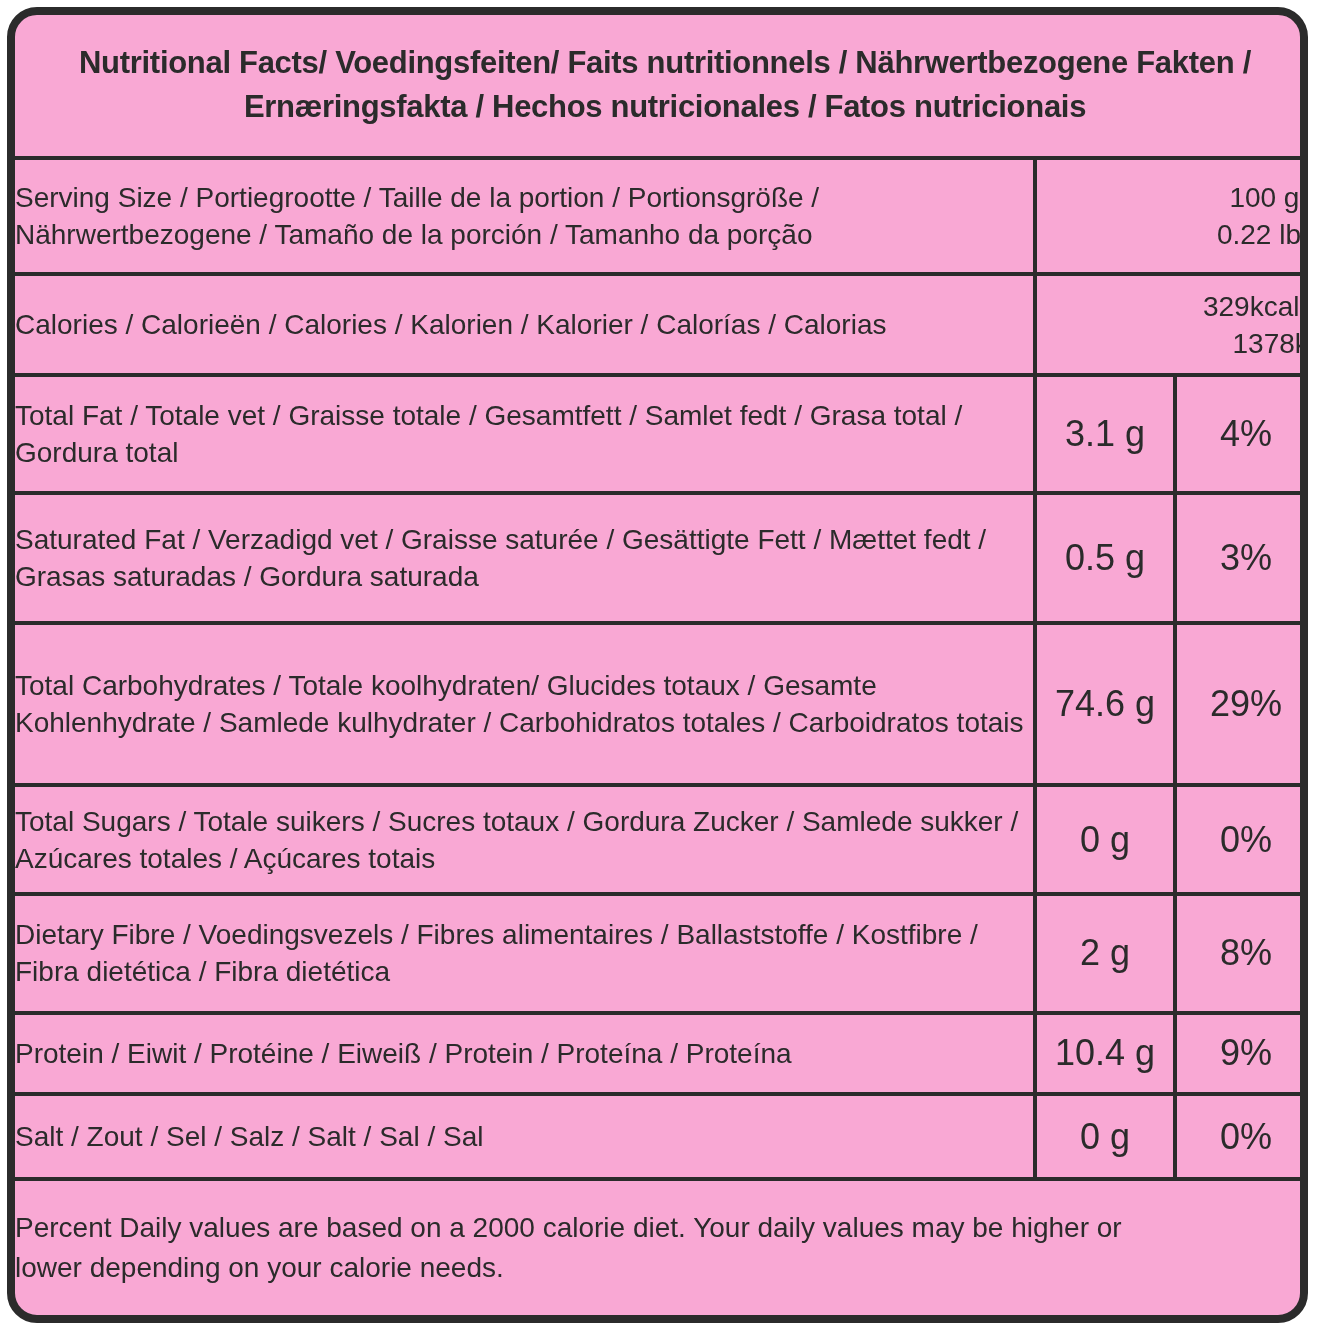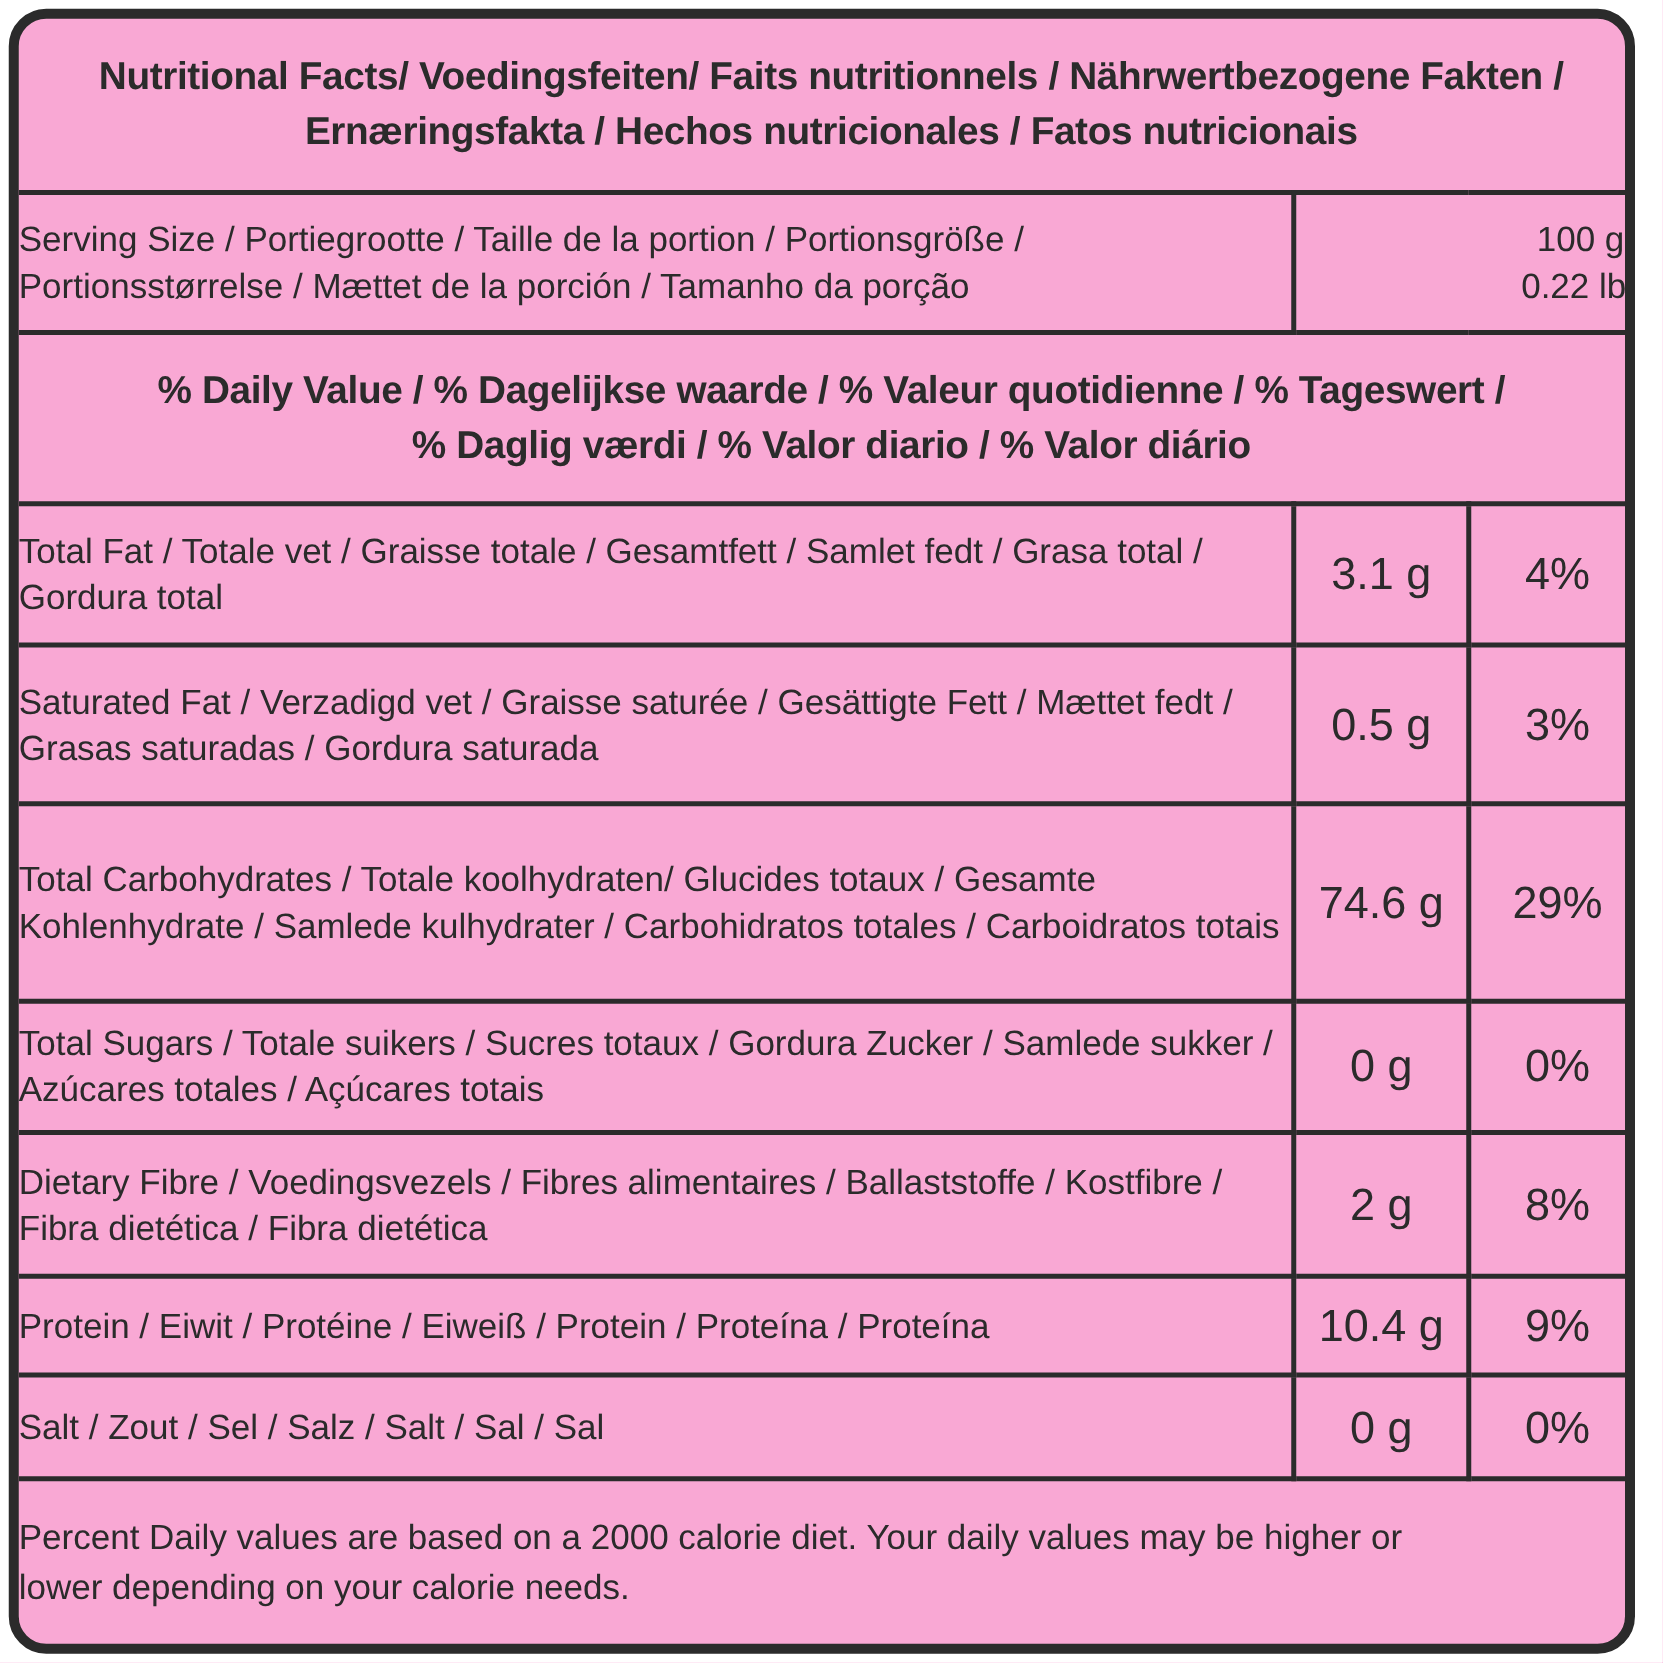--- a/index.html
+++ b/index.html
@@ -80,34 +80,35 @@
 
     <tbody>
         <tr style="height:118px">
       <td colspan="3" class="title-cell">
         <div class="line">Nutritional Facts/ Voedingsfeiten/ Faits nutritionnels / Nährwertbezogene Fakten /</div>
         <div class="line">Ernæringsfakta / Hechos nutricionales / Fatos nutricionais</div>
       </td>
     </tr>
 
     <tr style="height:96px">
-      <td class="label-cell">Serving Size / Portiegrootte / Taille de la portion / Portionsgröße / Portionsstørrelse / Mættet de la porción / Tamanho da porção</td>
+      <td class="label-cell">Serving Size / Portiegrootte / Taille de la portion / Portionsgröße / Nährwertbezogene / Tamaño de la porción / Tamanho da porção</td>
       <td colspan="2" class="right-value-cell">
         <div class="line">100 g /</div>
         <div class="line">0.22 lbs</div>
       </td>
     </tr>
 
-
-    <tr style="height:116px">
-      <td colspan="3" class="title-cell">
-        <div class="line">% Daily Value / % Dagelijkse waarde / % Valeur quotidienne / % Tageswert /</div>
-        <div class="line">% Daglig værdi / % Valor diario / % Valor diário</div>
+    <tr style="height:84px">
+      <td class="label-cell">Calories / Calorieën / Calories / Kalorien / Kalorier / Calorías / Calorias</td>
+      <td colspan="2" class="right-value-cell">
+        <div class="line">329kcal /</div>
+        <div class="line">1378kj</div>
       </td>
     </tr>
+
 
     <tr style="height:97px">
       <td class="label-cell">Total Fat / Totale vet / Graisse totale / Gesamtfett / Samlet fedt / Grasa total / Gordura total</td>
       <td class="center-value-cell">3.1 g</td>
       <td class="center-value-cell">4%</td>
     </tr>
 
     <tr style="height:108px">
       <td class="label-cell">Saturated Fat / Verzadigd vet / Graisse saturée / Gesättigte Fett / Mættet fedt / Grasas saturadas / Gordura saturada</td>
       <td class="center-value-cell">0.5 g</td>

